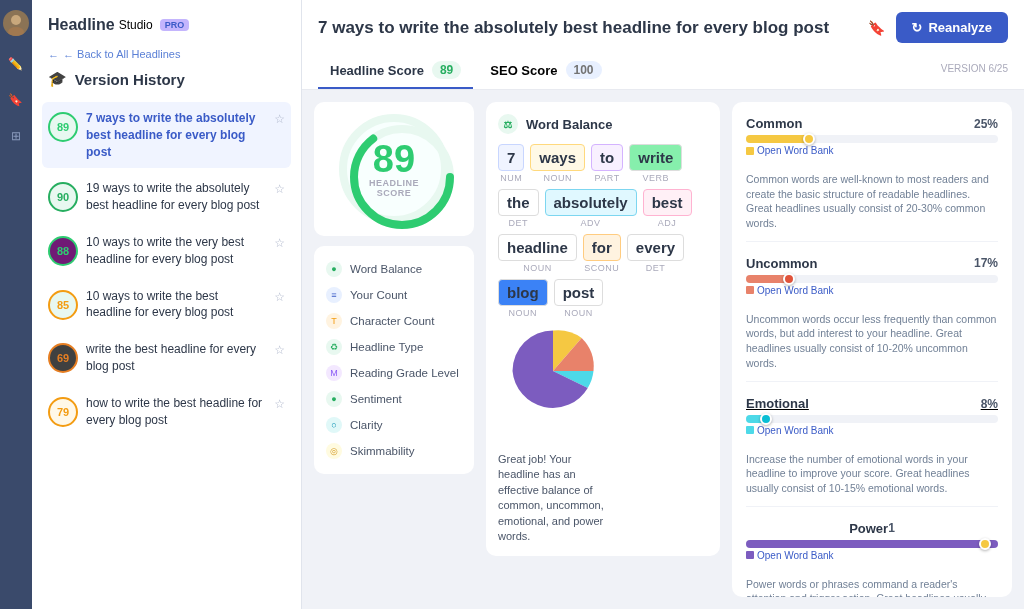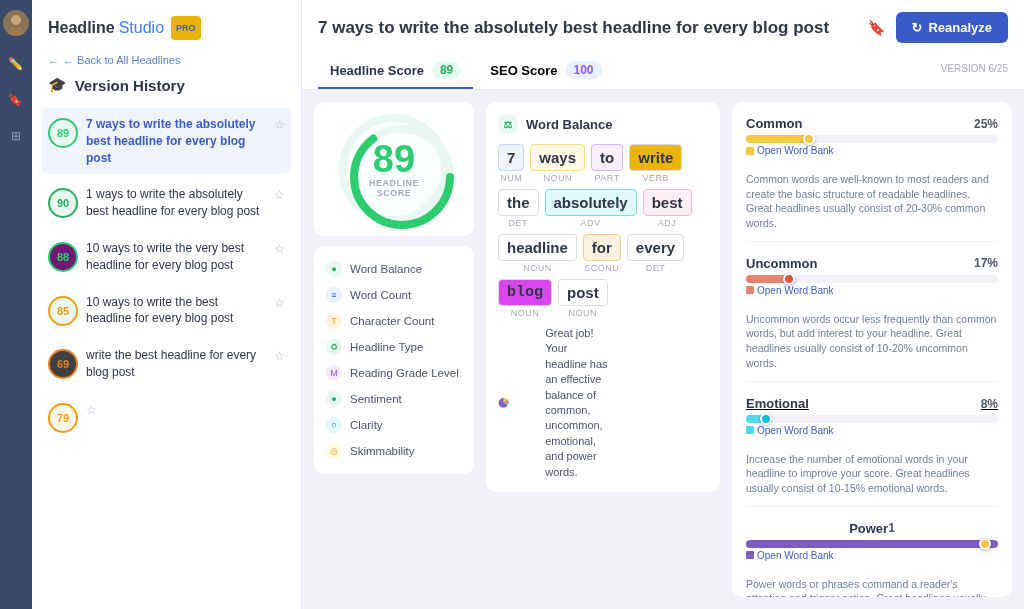--- a/index.html
+++ b/index.html
@@ -39,21 +39,21 @@
     .headline-title { font-size: 17px; font-weight: 600; color: #2d3748; flex: 1; }
     .header-actions { display: flex; align-items: center; gap: 10px; }
     .bookmark-icon { color: #3a5bc7; font-size: 14px; }
     .reanalyze-btn { background: #3a5bc7; color: #fff; border: none; border-radius: 6px; padding: 8px 16px; font-size: 13px; font-weight: 600; cursor: pointer; display: flex; align-items: center; gap: 6px; }
     .version-info { font-size: 10px; color: #aab; text-align: right; margin-bottom: 6px; }
     .score-tabs { display: flex; gap: 5px; padding-bottom: 0; }
     .score-tab { display: flex; align-items: center; gap: 8px; padding: 8px 12px; border-radius: 6px 6px 0 0; font-size: 13px; font-weight: 600; cursor: pointer; border-bottom: 2px solid transparent; }
     .score-tab.active { border-bottom: 2px solid #3a5bc7; color: #2d3748; }
     .score-tab-badge { padding: 2px 8px; border-radius: 10px; font-size: 12px; font-weight: 700; }
     .badge-green { background: #e8f8f0; color: #27ae60; }
-    .badge-blue { background: #e8f0ff; color: #8b5cf6; }
+    .badge-blue { background: #e8f0ff; color: #737373; }
 
     .main-body { flex: 1; overflow-y: auto; padding: 12px; background: #f0f2f7; display: flex; gap: 12px; }
 
     
     .left-panel { width: 160px; flex-shrink: 0; }
     .score-circle-container { background: #fff; border-radius: 10px; padding: 12px; margin-bottom: 10px; display: flex; align-items: center; justify-content: center; }
     .score-circle { width: 110px; height: 110px; border-radius: 50%; border: 8px solid #e8f8f0; display: flex; flex-direction: column; align-items: center; justify-content: center; background: #f8fffe; position: relative; }
     .score-number { font-size: 38px; font-weight: 800; color: #2ecc71; line-height: 1; }
     .score-label-text { font-size: 9px; font-weight: 600; color: #aab; text-align: center; letter-spacing: 0.5px; }
 
@@ -73,30 +73,30 @@
     .word-balance-header { display: flex; align-items: center; gap: 8px; font-size: 13px; font-weight: 600; color: #2d3748; margin-bottom: 10px; }
     .wb-icon { width: 20px; height: 20px; background: #e8f8f0; border-radius: 50%; display: flex; align-items: center; justify-content: center; font-size: 10px; color: #27ae60; }
 
     .word-tags { display: flex; flex-wrap: wrap; gap: 6px; align-items: flex-end; }
     .word-tag { display: flex; flex-direction: column; align-items: center; gap: 2px; }
     .word-box { padding: 4px 8px; border-radius: 4px; font-size: 15px; font-weight: 600; color: #2d3748; }
     .word-type { font-size: 9px; color: #aab; letter-spacing: 0.5px; text-transform: uppercase; }
     .wt-num { background: #f0f4ff; border: 1px solid #c8d6ff; }
     .wt-common { background: #fff9e6; border: 1px solid #ffd97d; }
     .wt-part { background: #f8f0ff; border: 1px solid #d4b3ff; }
-    .wt-verb { background: #eab308; border: 1px solid #ddd; }
+    .wt-verb { background: #86efac; border: 1px solid #ddd; }
     .wt-det { background: #fff; border: 1px solid #ddd; }
     .wt-adv { background: #e0f8ff; border: 1px solid #7dd6f0; }
     .wt-adj { background: #fff0f6; border: 1px solid #ffb3d1; }
     .wt-noun { background: #fff; border: 1px solid #ddd; }
     .wt-score { background: #fff3e0; border: 1px solid #ffcc80; }
-    .wt-blog { background: #d946ef; border: 1px solid #ddd; font-family: Liberation Mono, monospace; }
+    .wt-blog { background: #3b82f6; border: 1px solid #ddd; }
 
     .word-balance-bottom { display: flex; gap: 12px; margin-top: 8px; }
-    .pie-section { width: 110px; flex-shrink: 0; display: flex; flex-direction: row; align-items: center; gap: 36px; }
+    .pie-section { width: 110px; flex-shrink: 0; display: flex; flex-direction: column; align-items: center; gap: 36px; }
     .pie-description { font-size: 11px; color: #4a5568; line-height: 1.4; }
 
     
     .right-panel { width: 280px; flex-shrink: 0; background: #fff; border-radius: 10px; padding: 14px; overflow-y: auto; }
     .metric-section { margin-bottom: 14px; }
     .metric-title { font-size: 13px; font-weight: 600; color: #2d3748; margin-bottom: 4px; }
     .metric-link { font-size: 10px; color: #3a5bc7; cursor: pointer; margin-bottom: 4px; display: flex; align-items: center; gap: 3px; }
     .link-badge { width: 8px; height: 8px; background: #3a5bc7; border-radius: 1px; display: inline-block; }
     .progress-bar-track { background: #f0f2f7; border-radius: 4px; height: 8px; position: relative; margin-bottom: 2px; }
     .progress-bar-fill { height: 100%; border-radius: 4px; }
@@ -123,60 +123,61 @@
     <div class="nav-strip-icon">✏️</div>
     <div class="nav-strip-icon">🔖</div>
     <div class="nav-strip-icon">⊞</div>
   </div>
 
   <div class="sidebar">
     <div class="sidebar-header">
 
       <div style="display:flex;align-items:center;gap:4px;margin-bottom:14px;padding-top:4px;">
         <span style="font-size:16px;font-weight:800;color:#2d3748;">Headline</span>
-          <span style="font-size:16px;font-weight:400;color:#3b82f6;text-align:center;">Studio</span>
-        <span style="font-size:9px;font-weight:700;color:#3a5bc7;background:#eab308;padding:7px 5px;border-radius:4px;margin-left:3px;">PRO</span>
+          <span style="font-size:12px;font-weight:400;color:#000000;text-align:center;">Studio</span>
+        <span style="font-size:9px;font-weight:700;color:#3a5bc7;background:#c4b5fd;padding:1px 5px;border-radius:4px;margin-left:3px;">PRO</span>
       </div>
       <div class="back-link">
         <span>←</span>
         <span>← Back to All Headlines</span>
       </div>
       <div class="version-history-title">
         <span>🎓</span>
         <span>Version History</span>
       </div>
     </div>
     <div class="version-list" id="version-list">
         <div class="version-item active">
     <div class="score-badge score-89">89</div>
     <div class="version-text">7 ways to write the absolutely best headline for every blog post</div>
     <span class="star-icon">☆</span>
   </div>
         <div class="version-item">
     <div class="score-badge score-90">90</div>
-    <div class="version-text">1 ways to write the absolutely best headline for every blog post</div>
+    <div class="version-text">19 ways to write the absolutely best headline for every blog post</div>
     <span class="star-icon">☆</span>
   </div>
         <div class="version-item">
     <div class="score-badge score-88">88</div>
     <div class="version-text">10 ways to write the very best headline for every blog post</div>
     <span class="star-icon">☆</span>
   </div>
         <div class="version-item">
     <div class="score-badge score-85">85</div>
     <div class="version-text">10 ways to write the best headline for every blog post</div>
     <span class="star-icon">☆</span>
   </div>
         <div class="version-item">
     <div class="score-badge score-69">69</div>
     <div class="version-text">write the best headline for every blog post</div>
     <span class="star-icon">☆</span>
   </div>
         <div class="version-item">
     <div class="score-badge score-79">79</div>
+    <div class="version-text">how to write the best headline for every blog post</div>
     <span class="star-icon">☆</span>
   </div>
       </div>
   </div>
 
   <div class="main-content">
     <div class="main-header">
       <div class="headline-row">
         <div class="headline-title">7 ways to write the absolutely best headline for every blog post</div>
         <div class="header-actions">
@@ -215,21 +216,21 @@
             <span class="score-label-text">HEADLINE<br>SCORE</span>
           </div>
         </div>
         <div class="metrics-list" id="metrics-list">
             <div class="metric-item">
               <div class="metric-dot dot-green">●</div>
     <span>Word Balance</span>
             </div>
             <div class="metric-item">
               <div class="metric-dot dot-blue">≡</div>
-    <span>Word Count</span>
+    <span>Your Count</span>
             </div>
             <div class="metric-item">
               <div class="metric-dot dot-orange">T</div>
     <span>Character Count</span>
             </div>
             <div class="metric-item">
               <div class="metric-dot dot-green">♻</div>
     <span>Headline Type</span>
             </div>
             <div class="metric-item">

